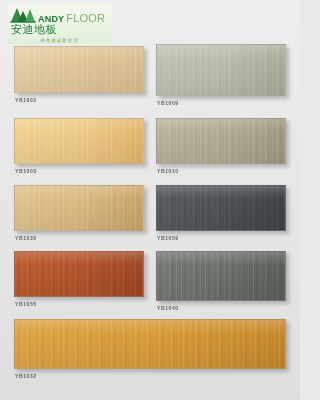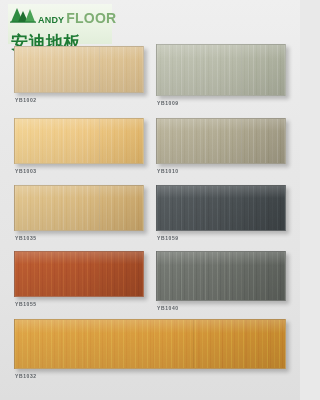--- a/index.html
+++ b/index.html
@@ -33,25 +33,25 @@
   }
   .logo-mark svg{ display:block; }
   .logo-wordmark{
     display:flex; align-items:baseline; gap:2px;
     line-height:1;
   }
   .wm-andy{
     font-size:9px; font-weight:bold; color:#1f7a34; letter-spacing:.2px;
   }
   .wm-floor{
-    font-size:14px; font-weight:bold; color:#7fae74; letter-spacing:.2px;margin-top:7px;
+    font-size:11px; font-weight:normal; color:#7fae74; letter-spacing:.2px;margin-top:7px;
   }
   .logo-cn{
-    font-size:17px; font-weight:bold; color:#1d7a33;
-    letter-spacing:.5px; line-height:1.05; margin-top:11px; padding-left:1px;
+    font-size:11px; font-weight:normal; color:#1d7a33;
+    letter-spacing:.5px; line-height:1.05; margin-top:1px; padding-left:1px;
   }
   .logo-slogan{
     font-size:4.5px; color:#6aa05c; letter-spacing:1px;
     margin-top:2px; text-align:center;
   }
 
   
   .grid{
     position:absolute;
     left:0; top:44px; right:0; bottom:0;

